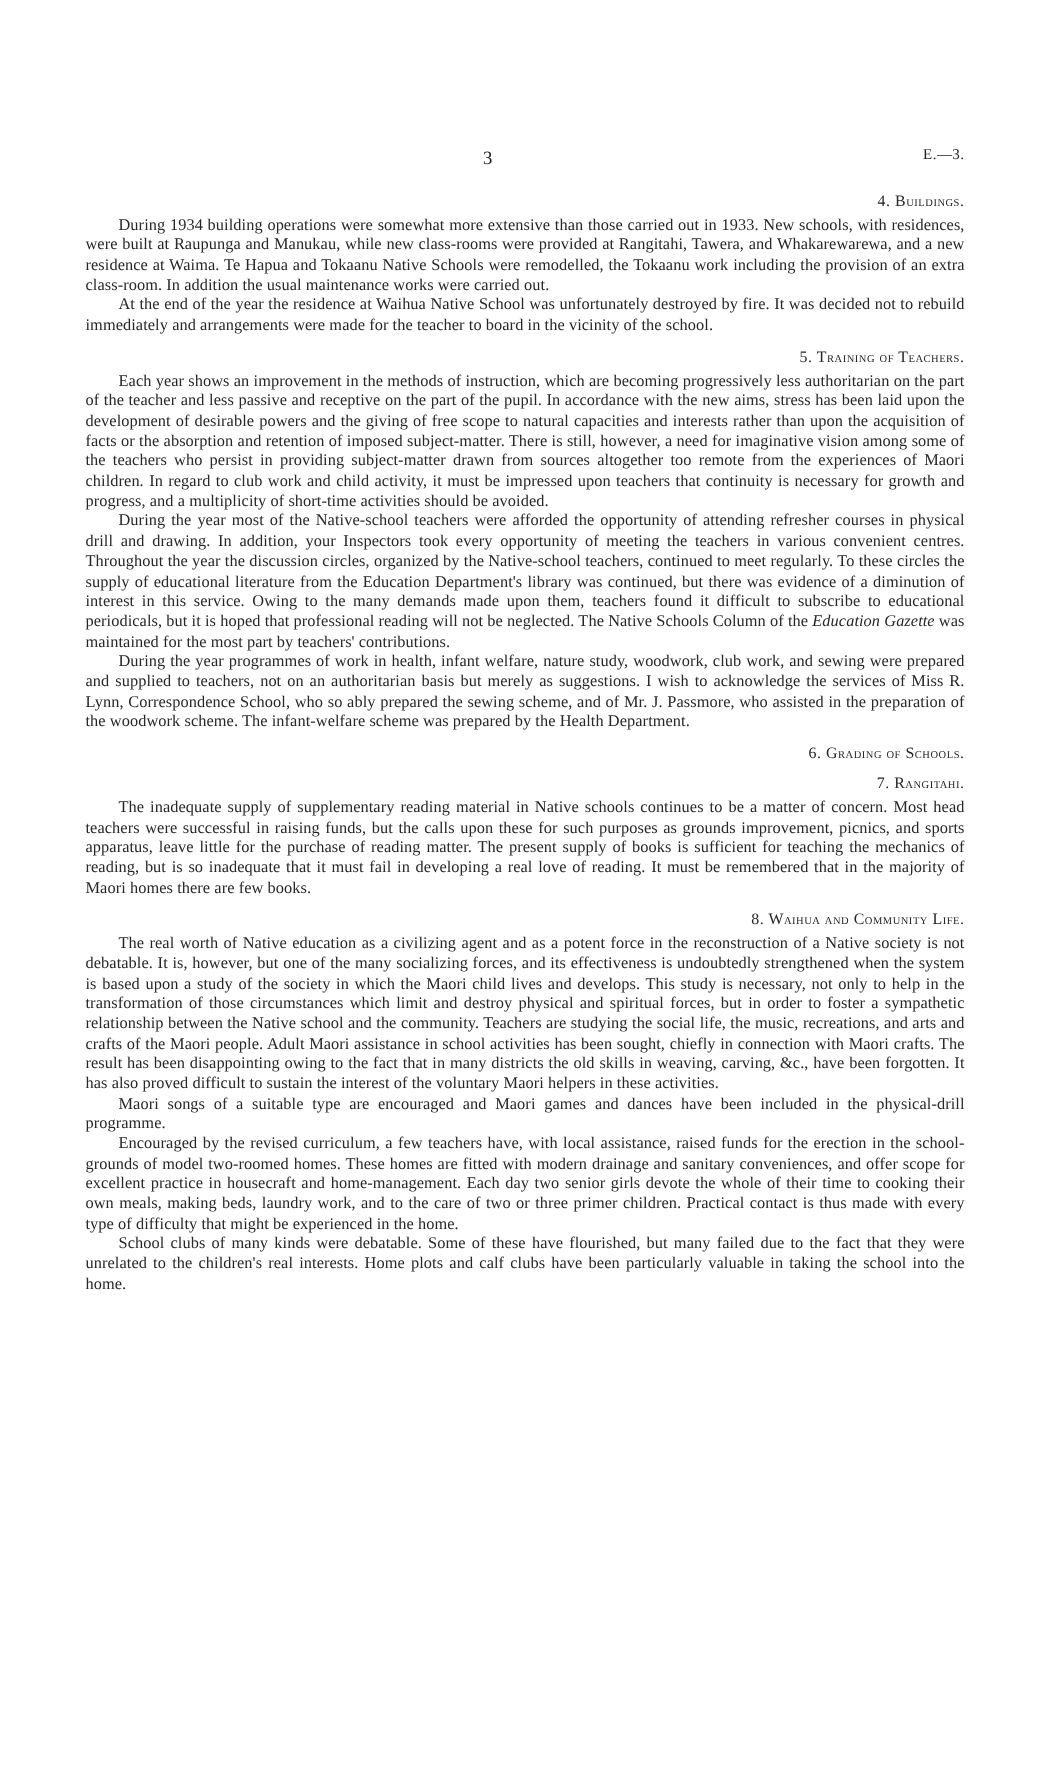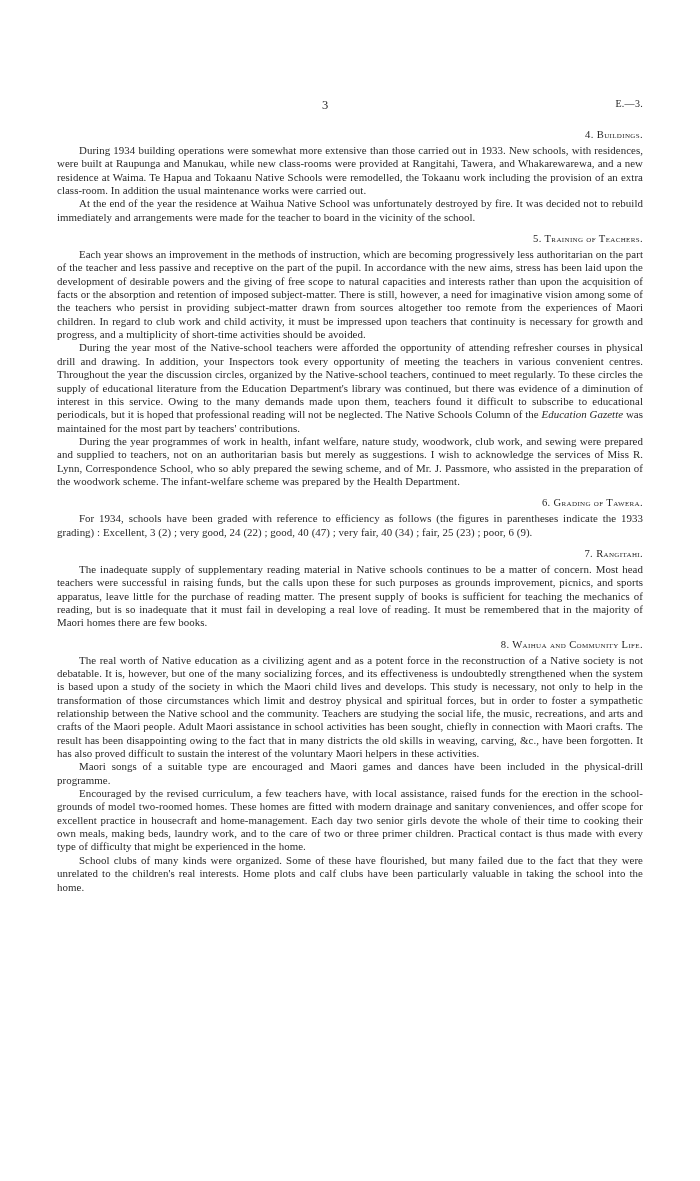--- a/index.html
+++ b/index.html
@@ -97,33 +97,32 @@
     <h2 class="section-heading">
       <span class="num">5.</span>
       <span>Training of Teachers.</span>
     </h2>
     <p class="para">Each year shows an improvement in the methods of instruction, which are becoming progressively less authoritarian on the part of the teacher and less passive and receptive on the part of the pupil. In accordance with the new aims, stress has been laid upon the development of desirable powers and the giving of free scope to natural capacities and interests rather than upon the acquisition of facts or the absorption and retention of imposed subject-matter.  There is still, however, a need for imaginative vision among some of the teachers who persist in providing subject-matter drawn from sources altogether too remote from the experiences of Maori children.  In regard to club work and child activity, it must be impressed upon teachers that continuity is necessary for growth and progress, and a multiplicity of short-time activities should be avoided.</p>
     <p class="para">During the year most of the Native-school teachers were afforded the opportunity of attending refresher courses in physical drill and drawing.  In addition, your Inspectors took every opportunity of meeting the teachers in various convenient centres.  Throughout the year the discussion circles, organized by the Native-school teachers, continued to meet regularly.  To these circles the supply of educational literature from the Education Department's library was continued, but there was evidence of a diminution of interest in this service.  Owing to the many demands made upon them, teachers found it difficult to subscribe to educational periodicals, but it is hoped that professional reading will not be neglected.  The Native Schools Column of the <span class="italic">Education Gazette</span> was maintained for the most part by teachers' contributions.</p>
     <p class="para">During the year programmes of work in health, infant welfare, nature study, woodwork, club work, and sewing were prepared and supplied to teachers, not on an authoritarian basis but merely as suggestions.  I wish to acknowledge the services of Miss R. Lynn, Correspondence School, who so ably prepared the sewing scheme, and of Mr. J. Passmore, who assisted in the preparation of the woodwork scheme.  The infant-welfare scheme was prepared by the Health Department.</p>
 
     <h2 class="section-heading">
       <span class="num">6.</span>
-      <span>Grading of Tawera.</span>
+      <span>Grading of Schools.</span>
     </h2>
-    <p class="para">For 1934, schools have been graded with reference to efficiency as follows (the figures in parentheses indicate the 1933 grading) :  Excellent, 3 (2) ;  very good, 24 (22) ;  good, 40 (47) ;  very fair, 40 (34) ; fair, 25 (23) ;  poor, 6 (9).</p>
 
     <h2 class="section-heading">
       <span class="num">7.</span>
       <span>Rangitahi.</span>
     </h2>
     <p class="para">The inadequate supply of supplementary reading material in Native schools continues to be a matter of concern.  Most head teachers were successful in raising funds, but the calls upon these for such purposes as grounds improvement, picnics, and sports apparatus, leave little for the purchase of reading matter.  The present supply of books is sufficient for teaching the mechanics of reading, but is so inadequate that it must fail in developing a real love of reading.  It must be remembered that in the majority of Maori homes there are few books.</p>
 
     <h2 class="section-heading">
       <span class="num">8.</span>
       <span>Waihua and Community Life.</span>
     </h2>
     <p class="para">The real worth of Native education as a civilizing agent and as a potent force in the reconstruction of a Native society is not debatable.  It is, however, but one of the many socializing forces, and its effectiveness is undoubtedly strengthened when the system is based upon a study of the society in which the Maori child lives and develops.  This study is necessary, not only to help in the transformation of those circumstances which limit and destroy physical and spiritual forces, but in order to foster a sympathetic relationship between the Native school and the community.  Teachers are studying the social life, the music, recreations, and arts and crafts of the Maori people.  Adult Maori assistance in school activities has been sought, chiefly in connection with Maori crafts.  The result has been disappointing owing to the fact that in many districts the old skills in weaving, carving, &amp;c., have been forgotten.  It has also proved difficult to sustain the interest of the voluntary Maori helpers in these activities.</p>
     <p class="para">Maori songs of a suitable type are encouraged and Maori games and dances have been included in the physical-drill programme.</p>
     <p class="para">Encouraged by the revised curriculum, a few teachers have, with local assistance, raised funds for the erection in the school-grounds of model two-roomed homes.  These homes are fitted with modern drainage and sanitary conveniences, and offer scope for excellent practice in housecraft and home-management.  Each day two senior girls devote the whole of their time to cooking their own meals, making beds, laundry work, and to the care of two or three primer children.  Practical contact is thus made with every type of difficulty that might be experienced in the home.</p>
-    <p class="para">School clubs of many kinds were organized.  Some of these have flourished, but many failed due to the fact that they were unrelated to the children's real interests.  Home plots and calf clubs have been particularly valuable in taking the school into the home.</p>
+    <p class="para">School clubs of many kinds were debatable.  Some of these have flourished, but many failed due to the fact that they were unrelated to the children's real interests.  Home plots and calf clubs have been particularly valuable in taking the school into the home.</p>
 
   </div>
 </div>
 
 </body></html>

